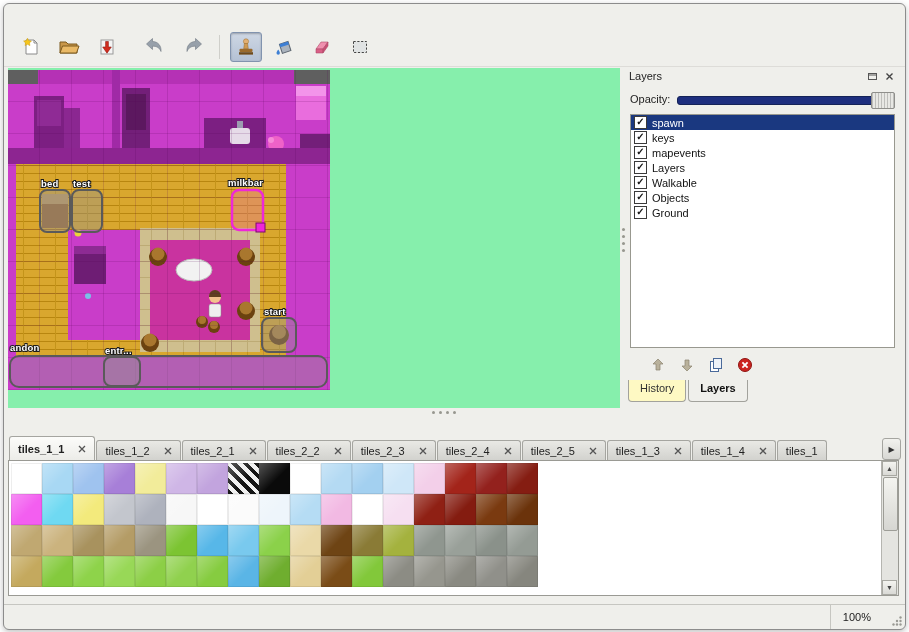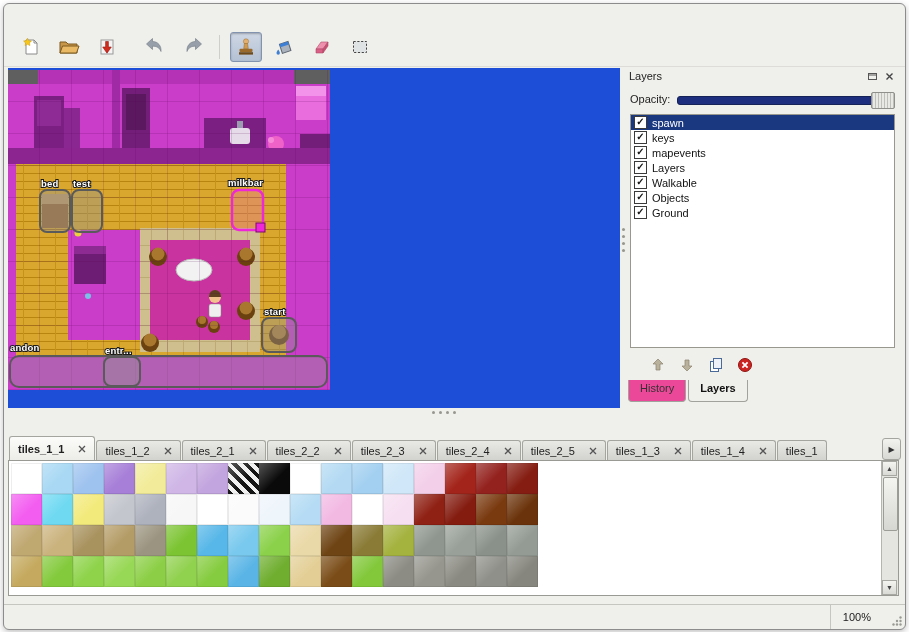--- a/index.html
+++ b/index.html
@@ -17,21 +17,21 @@
   .toolbar{position:absolute;left:0;top:24px;right:0;height:38px;display:flex;align-items:center;
     padding-left:8px;border-bottom:1px solid #dddcd8;}
   .tbtn{width:32px;height:30px;margin:0 3px;display:flex;align-items:center;justify-content:center;
     border:1px solid transparent;border-radius:3px;background:transparent;padding:0;}
   .tbtn.active{background:linear-gradient(#ced7e4,#b4c1d4);border:1px solid #8193ae;
     box-shadow:inset 0 1px 2px rgba(0,0,0,.25);}
   .tgap{width:10px;}
   .tsep{width:1px;height:24px;background:#cfcfca;margin:0 7px;}
 
   
-  .map-viewport{position:absolute;left:4px;top:64px;width:612px;height:340px;background:#1d4ed8;overflow:hidden;}
+  .map-viewport{position:absolute;left:4px;top:64px;width:612px;height:340px;background:#86efac;overflow:hidden;}
   .map-svg{position:absolute;left:0;top:2px;}
   .maplabel{font-size:9.5px;font-weight:bold;fill:#ffffff;stroke:#1c1c1c;stroke-width:2px;
     paint-order:stroke;letter-spacing:.2px;font-family:"Liberation Sans",sans-serif;}
   .mobj{fill:rgba(148,148,148,.4);stroke:#5a5a5a;stroke-width:2;}
 
   .hsplit-grip{position:absolute;left:428px;top:405px;height:6px;display:flex;gap:4px;align-items:center;}
   .hsplit-grip i{width:3px;height:3px;border-radius:50%;background:#97978f;}
   .vsplit-grip{position:absolute;left:616px;top:224px;width:6px;display:flex;flex-direction:column;gap:4px;align-items:center;}
   .vsplit-grip i{width:3px;height:3px;border-radius:50%;background:#97978f;}
 
@@ -54,21 +54,21 @@
   .layer-list{position:absolute;left:6px;right:6px;top:46px;height:232px;background:#ffffff;
     border:1px solid #98988f;font-size:11px;overflow:hidden;}
   .layer-row{height:15px;display:flex;align-items:center;gap:5px;padding-left:3px;color:#111;}
   .layer-row.selected{background:#1a3880;color:#ffffff;}
   .checkbox{width:11px;height:11px;background:#fff;border:1px solid #3a3a3a;flex:none;
     font-size:10px;line-height:9px;text-align:center;color:#111;font-weight:bold;}
   .layer-buttons{position:absolute;left:6px;right:6px;top:284px;height:26px;display:flex;align-items:center;
     gap:9px;padding-left:18px;}
   .lbtn{width:20px;height:20px;display:flex;align-items:center;justify-content:center;background:transparent;border:none;padding:0;}
   .dock-tabs{position:absolute;left:4px;top:312px;height:22px;display:flex;font-size:11px;}
-  .dtab{padding:2px 11px;border:1px solid #a2a29c;border-top:none;background:#ec4899;color:#333;
+  .dtab{padding:2px 11px;border:1px solid #a2a29c;border-top:none;background:#fef9c3;color:#333;
     border-radius:0 0 4px 4px;margin-right:2px;}
   .dtab.active{background:#efefeb;color:#111;font-weight:bold;}
 
   
   .tiles-dock{position:absolute;left:2px;top:412px;width:895px;height:182px;}
   .tabbar{position:absolute;left:0;right:0;top:18px;height:26px;display:flex;align-items:flex-end;padding-left:3px;}
   .ttab{height:19px;display:flex;align-items:center;gap:14px;padding:0 8px;font-size:11px;color:#222;
     background:linear-gradient(#e9e9e5,#d2d2ce);border:1px solid #a5a5a0;border-bottom:none;
     border-radius:3px 3px 0 0;margin-right:1px;white-space:nowrap;}
   .ttab.active{height:23px;background:linear-gradient(#fcfcfa,#ececе8);background:linear-gradient(#fcfcfa,#ecece8);font-weight:bold;}

